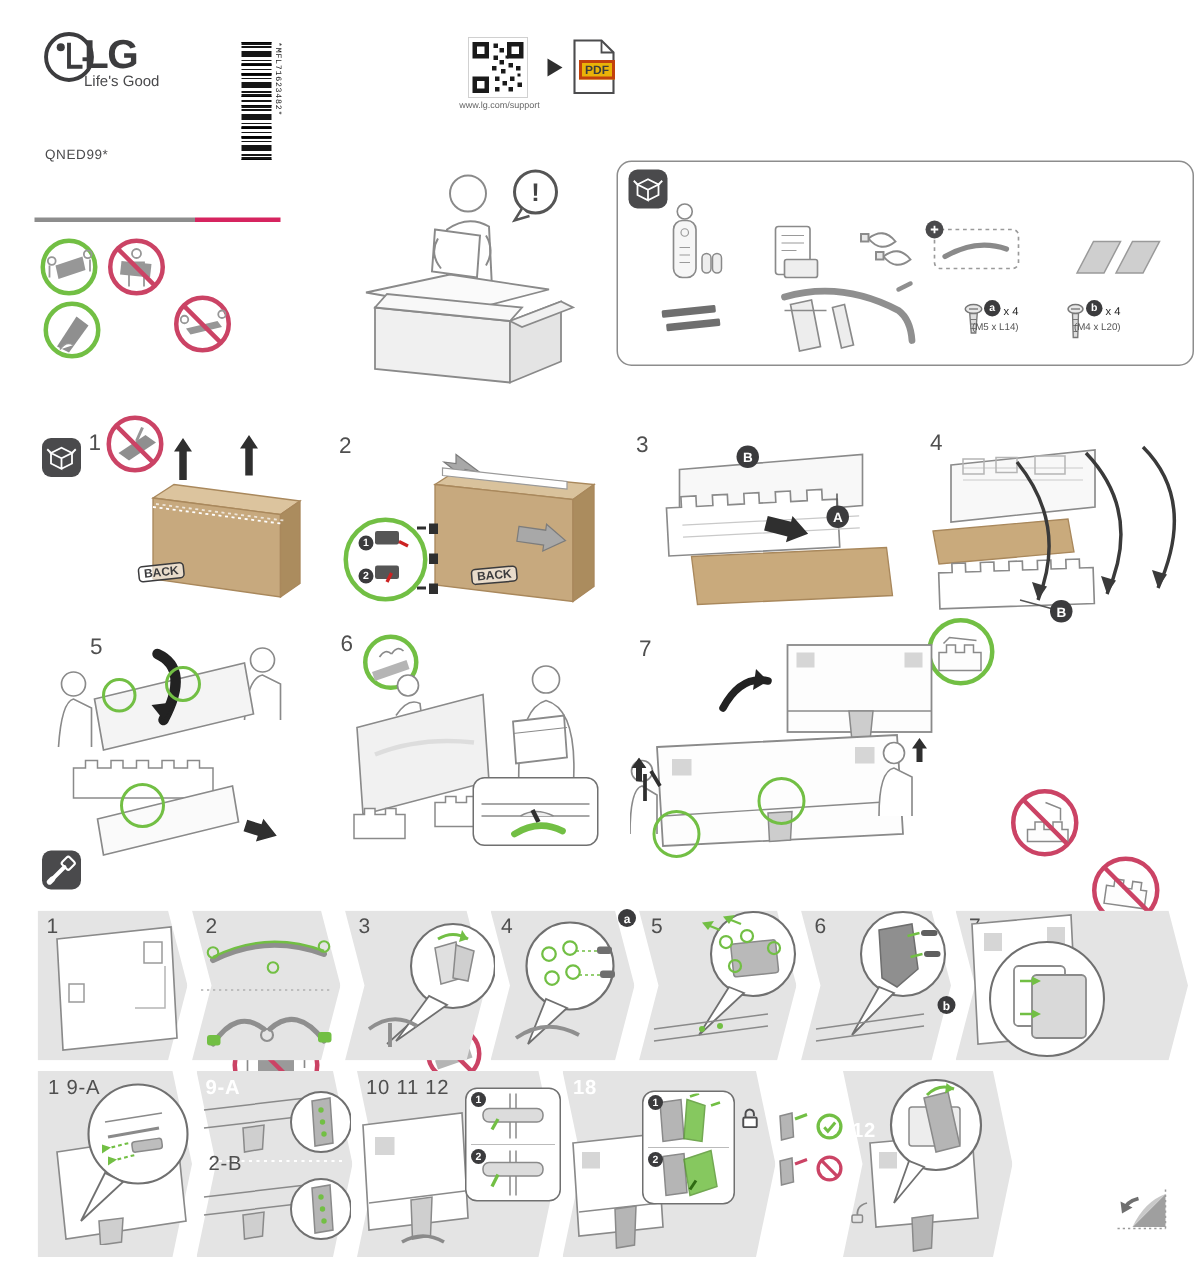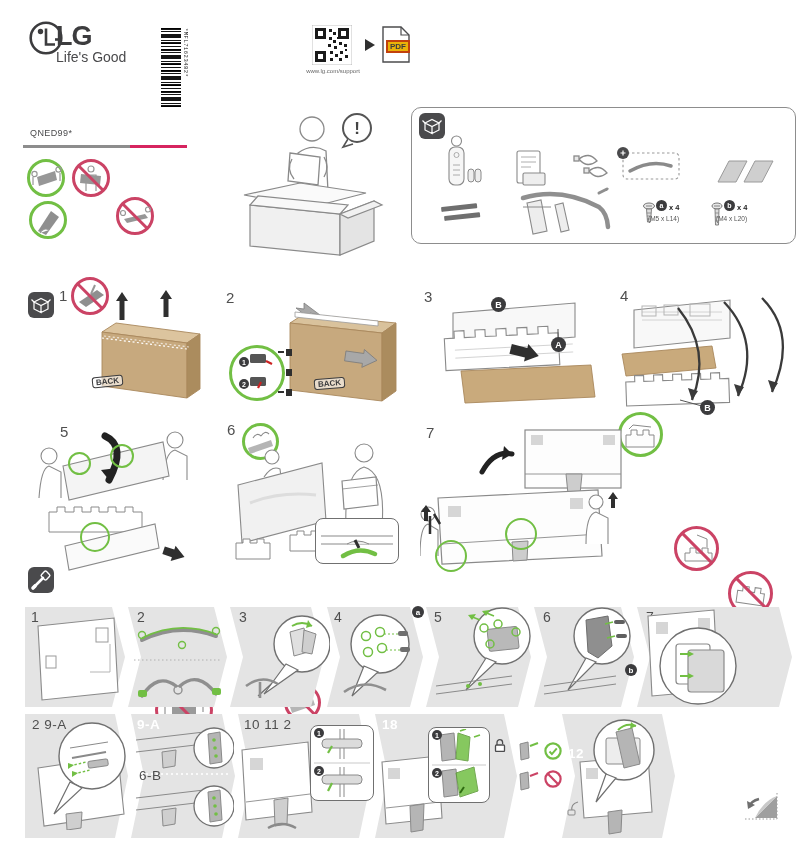--- a/index.html
+++ b/index.html
@@ -12,25 +12,25 @@
   .dlabel{font-size:13.5px;color:#4f4f4f;letter-spacing:.5px}
   .dbadge{background:#4a4a4c;border-radius:6px;display:flex;align-items:center;justify-content:center}
   .cbadge{background:#3b3b3d;color:#fff;border-radius:50%;display:flex;align-items:center;justify-content:center;font-weight:bold}
   .okc{border:3px solid #72bf44;border-radius:50%;background:#fff}
   .noc{border:3px solid #cb4365;border-radius:50%;position:relative;background:#fff}
   .noc::after{content:"";position:absolute;left:50%;top:-4%;width:3px;height:108%;background:#cb4365;transform:translateX(-50%) rotate(-45deg)}
   .okc-s{border:2.5px solid #72bf44;border-radius:50%}
   .chev{position:absolute;background:#e4e4e4;clip-path:polygon(13px 50%,0 0,calc(100% - 13px) 0,100% 50%,calc(100% - 13px) 100%,0 100%)}
   .chev-first{position:absolute;background:#e4e4e4;clip-path:polygon(0 0,calc(100% - 13px) 0,100% 50%,calc(100% - 13px) 100%,0 100%)}
   .backlbl{font-size:8px;font-weight:bold;color:#3b3b3d;border:1px solid #3b3b3d;border-radius:3px;padding:0 3px;background:rgba(255,255,255,.6)}
-  .scount{font-size:7.5px;font-weight:bold;color:#222}
+  .scount{font-size:7.5px;font-weight:normal;color:#222}
   .ssize{font-size:6.5px;color:#555}
   .callout{background:#fff;border:1.5px solid #707070;border-radius:8px}
   .lgword{font-size:27px;font-weight:bold;color:#3c3c3e;letter-spacing:-1px;line-height:1}
-  .tagline{font-size:14px;color:#4a4a4c}
+  .tagline{font-size:10px;color:#4a4a4c}
   .model{font-size:9px;color:#4a4a4c;letter-spacing:.4px}
   .qrcap{font-size:6px;color:#666}
   .pdftxt{font-size:8px;font-weight:bold;color:#3c3c3e;border:2px solid #c2410c;padding:0 2px;background:#eab308}
   .bars{width:20px;height:80px;background:
      repeating-linear-gradient(180deg,#151515 0 1px,#fff 1px 3px),
      repeating-linear-gradient(180deg,#151515 0 2px,#fff 2px 7px);
      background-blend-mode:multiply}
   .bctxt{writing-mode:vertical-rl;font-size:5.5px;color:#222;letter-spacing:.5px;font-family:"Liberation Mono",monospace}
   svg{display:block}
 </style>
@@ -80,21 +80,21 @@
   <span class="abs qrcap" style="left:294px;top:68px;width:78px;text-align:center">www.lg.com/support</span>
   <svg class="abs" style="left:364px;top:38px" width="12" height="14">
     <polygon points="1,1 11,7 1,13" fill="#2f2f2f"></polygon>
   </svg>
   <svg class="abs" style="left:382px;top:26px" width="28" height="37">
     <path d="M1 1 H19 L27 9 V36 H1 Z" fill="#fff" stroke="#4c4c4e" stroke-width="1.4"></path>
     <path d="M19 1 V9 H27" fill="none" stroke="#4c4c4e" stroke-width="1.2"></path>
   </svg>
   <span class="abs pdftxt" style="left:386px;top:40px">PDF</span>
 
-  <span class="abs model" style="left:30px;top:128px">QNED99*</span>
+  <span class="abs model" style="left:30px;top:98px">QNED99*</span>
   <div class="abs" style="left:23px;top:145px;width:107px;height:3px;background:#8d8d8d"></div>
   <div class="abs" style="left:130px;top:145px;width:57px;height:3px;background:#d6245f"></div>
 
   <div class="abs okc" style="left:27px;top:159px;width:38px;height:38px">
     <svg width="32" height="32" style="margin:0 auto;margin-top:1px">
         <polygon points="7,14 25,8 27,17 9,23" fill="#979797"></polygon>
         <circle cx="4.5" cy="11" r="2.6" fill="none" stroke="#979797" stroke-width="1.2"></circle>
         <circle cx="28.5" cy="6.5" r="2.6" fill="none" stroke="#979797" stroke-width="1.2"></circle>
         <path d="M3 14 v8 M30 10 v8" stroke="#979797" stroke-width="1.2"></path>
       </svg>
@@ -518,24 +518,24 @@
         <polygon points="46,67 52,70 46,73"></polygon>
       </g>
   </svg>
 
   <div class="chev-first" style="left:25px;top:714px;width:103px;height:124px"></div>
   <div class="chev" style="left:131px;top:714px;width:104px;height:124px"></div>
   <div class="chev" style="left:238px;top:714px;width:134px;height:124px"></div>
   <div class="chev" style="left:375px;top:714px;width:142px;height:124px"></div>
   <div class="chev" style="left:562px;top:714px;width:113px;height:124px"></div>
 
-  <span class="abs dlabel" style="left:32px;top:717px">2 9-A</span>
+  <span class="abs dlabel" style="left:32px;top:717px">1 9-A</span>
   <span class="abs wlabel" style="left:137px;top:717px">9-A</span>
-  <span class="abs dlabel" style="left:139px;top:768px">6-B</span>
-  <span class="abs dlabel" style="left:244px;top:717px">10 11 2</span>
+  <span class="abs dlabel" style="left:139px;top:768px">2-B</span>
+  <span class="abs dlabel" style="left:244px;top:717px">10 11 12</span>
   <span class="abs wlabel" style="left:382px;top:717px">18</span>
   <span class="abs wlabel" style="left:568px;top:746px">12</span>
 
   <svg class="abs" style="left:30px;top:718px" width="100" height="112">
     <polygon points="8,50 88,38 94,96 14,108" fill="#fff" stroke="#8a8a8a" stroke-width="1.1"></polygon>
     <circle cx="62" cy="38" r="33" fill="#fff" stroke="#707070" stroke-width="1.4"></circle>
     <polygon points="40,64 24,96 52,70" fill="#fff" stroke="#707070" stroke-width="1.2"></polygon>
     <path d="M42 40 L76 34" stroke="#8a8a8a" stroke-width="2"></path>
     <path d="M40 30 L78 24" stroke="#8a8a8a" stroke-width="1"></path>
     <rect x="58" y="42" width="20" height="7" rx="2" fill="#bdbdbd" stroke="#8a8a8a" transform="rotate(-8 68 45)"></rect>

